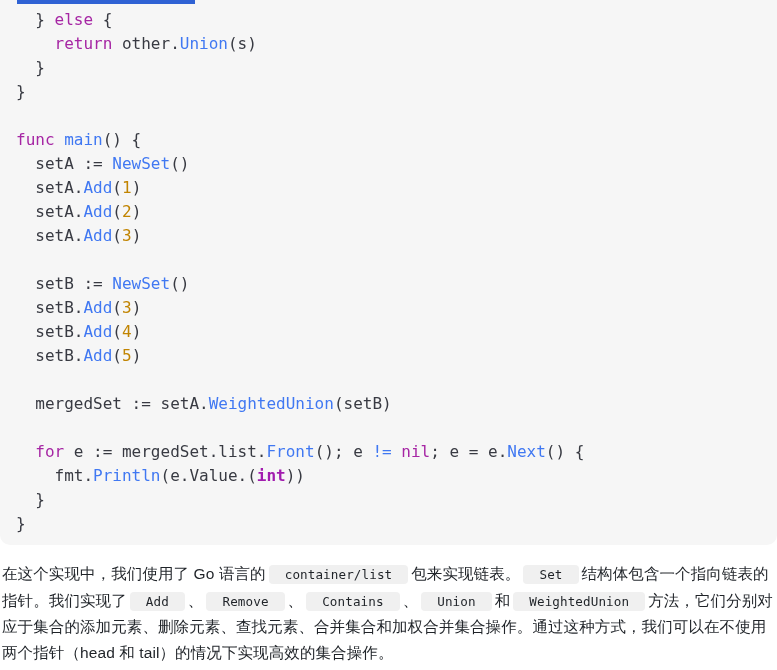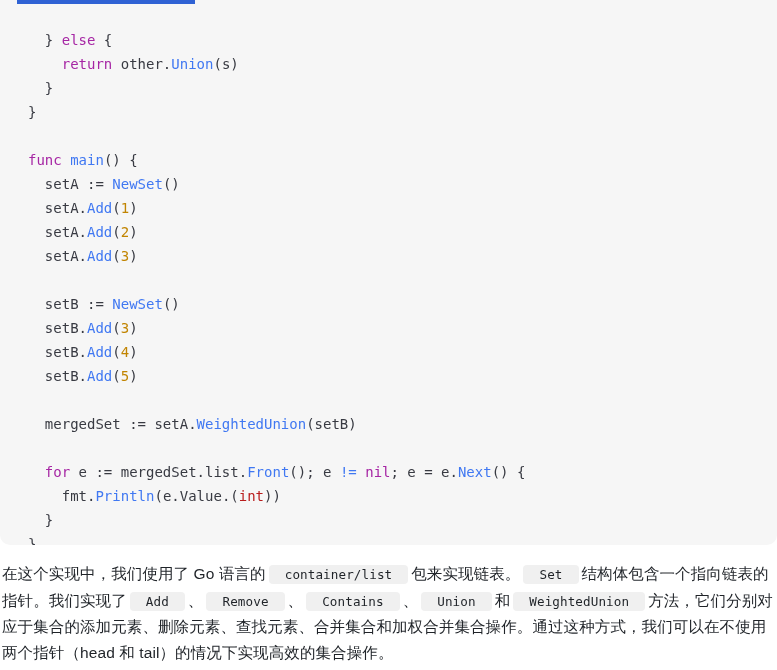--- a/index.html
+++ b/index.html
@@ -42,37 +42,37 @@
     top: 0px;
     width: 178px;
     height: 4px;
     background: #2f62d4;
   }
 
   .code-pre {
     position: absolute;
     left: 0;
     top: 0;
-    margin: 12px;
-    padding: 16px 16px 0 16px;
+    margin: 0;
+    padding: 8px 16px 0 16px;
     font-family: "DejaVu Sans Mono", "Liberation Mono", monospace;
-    font-size: 14px;
+    font-size: 16px;
     line-height: 24px;
     color: #383a42;
     white-space: pre;
     tab-size: 2;
   }
 
   .code-line { display: block; height: 24px; }
 
   
   .t-kw    { color: #a626a4; }   
   .t-fn    { color: #4078f2; }   
   .t-num   { color: #c18401; }   
-  .t-type  { color: #b91c1c; }   
+  .t-type  { color: #a21caf; font-weight: bold; }   
   .t-op    { color: #4078f2; }   
   .t-plain { color: #383a42; }
 
   
   .prose {
     position: absolute;
     left: 0;
     top: 561px;
     width: 777px;
     font-family: "Liberation Sans", "DejaVu Sans", sans-serif;

